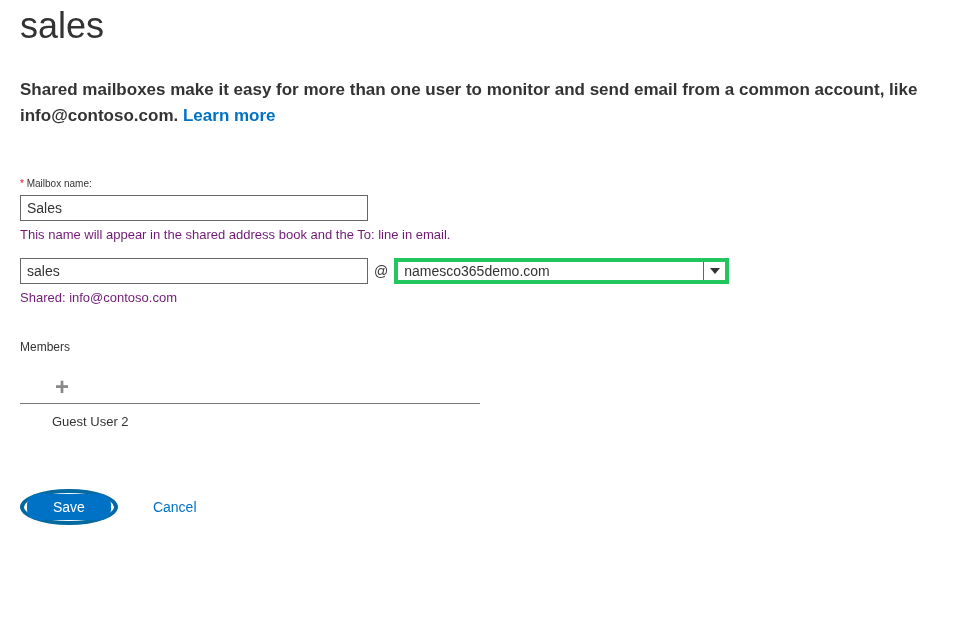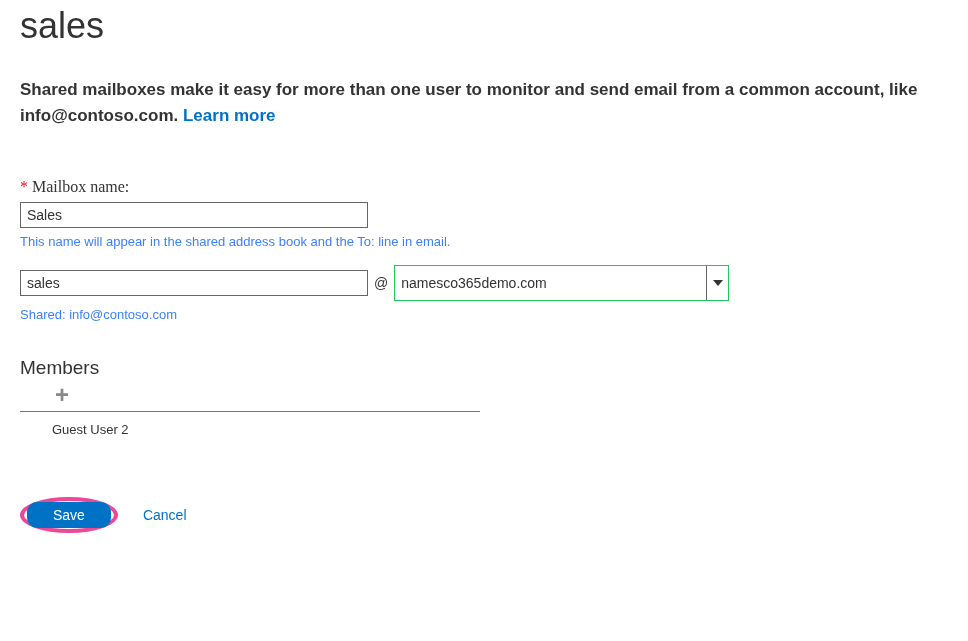--- a/index.html
+++ b/index.html
@@ -24,47 +24,46 @@
       line-height: 1.5;
       margin-bottom: 50px;
     }
     .description a {
       color: #0072c6;
       text-decoration: none;
     }
     .form-group { margin-bottom: 16px; }
     .required-marker { color: #e81123; }
     .field-label {
-      font-size: 16px;
+      font-size: 10px;
       color: #333;
       margin-bottom: 6px;
       display: block;
-      font-family: Liberation Serif, serif;
     }
     .hint {
       font-size: 13px;
-      color: #3b82f6;
+      color: #701a75;
       margin-top: 6px;
     }
     input.text-input {
       border: 1px solid #666;
       padding: 4px 6px;
       font-size: 14px;
       font-family: inherit;
       color: #333;
       background: #fff;
       height: 26px;
     }
     .mailbox-name-input { width: 348px; }
     .email-row { display: flex; align-items: center; gap: 6px; }
     .email-local-input { width: 348px; }
     .at-sign { font-size: 14px; color: #333; }
     .domain-select-wrapper {
-      border: 1px solid #22c55e;
-      height: 36px;
+      border: 4px solid #22c55e;
+      height: 26px;
       display: flex;
       align-items: stretch;
       width: 335px;
     }
     .domain-select-text {
       flex: 1;
       padding: 3px 6px;
       font-size: 14px;
       color: #333;
       display: flex;
@@ -80,24 +79,24 @@
       cursor: pointer;
     }
     .chevron-down {
       width: 0; height: 0;
       border-left: 5px solid transparent;
       border-right: 5px solid transparent;
       border-top: 6px solid #333;
     }
     .members-section { margin-top: 35px; }
     .members-heading {
-      font-size: 19px;
+      font-size: 12px;
       font-weight: 300;
       color: #333;
-      margin-bottom: 4px;
+      margin-bottom: 21px;
     }
     .members-toolbar {
       border-bottom: 1px solid #777;
       width: 460px;
       padding-bottom: 4px;
     }
     .add-button {
       color: #888;
       font-size: 24px;
       font-weight: bold;
@@ -113,40 +112,41 @@
       font-weight: 300;
       color: #333;
     }
     .action-row {
       margin-top: 50px;
       display: flex;
       align-items: center;
       gap: 25px;
     }
     .save-highlight {
-      border: 4px solid #ec4899;
+      border: 4px solid #0369a1;
       border-radius: 50% / 50%;
       padding: 1px 3px;
       display: inline-flex;
     }
     .save-btn {
       background: #0072c6;
       color: #fff;
       border: none;
       padding: 5px 26px;
       font-size: 14px;
       font-family: inherit;
       cursor: pointer;
       border-radius: 10px;
     }
     .cancel-link {
       color: #0072c6;
       font-size: 14px;
       text-decoration: none;
       cursor: pointer;
+      margin-left: 10px;
     }
   </style>
 </head>
 <body>
 
 <h1 class="page-title">sales</h1>
 
 <p class="description">
   <span>Shared mailboxes make it easy for more than one user to monitor and send email from a common account, like info@contoso.com. </span><a href="#">Learn more</a>
 </p>

